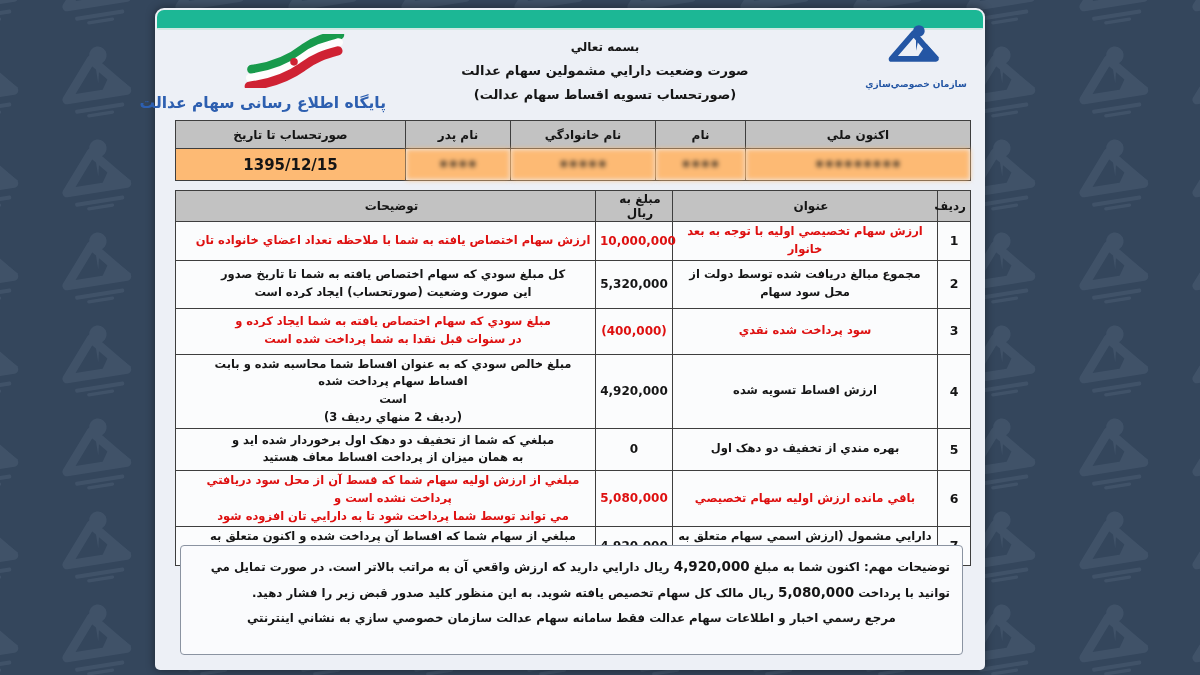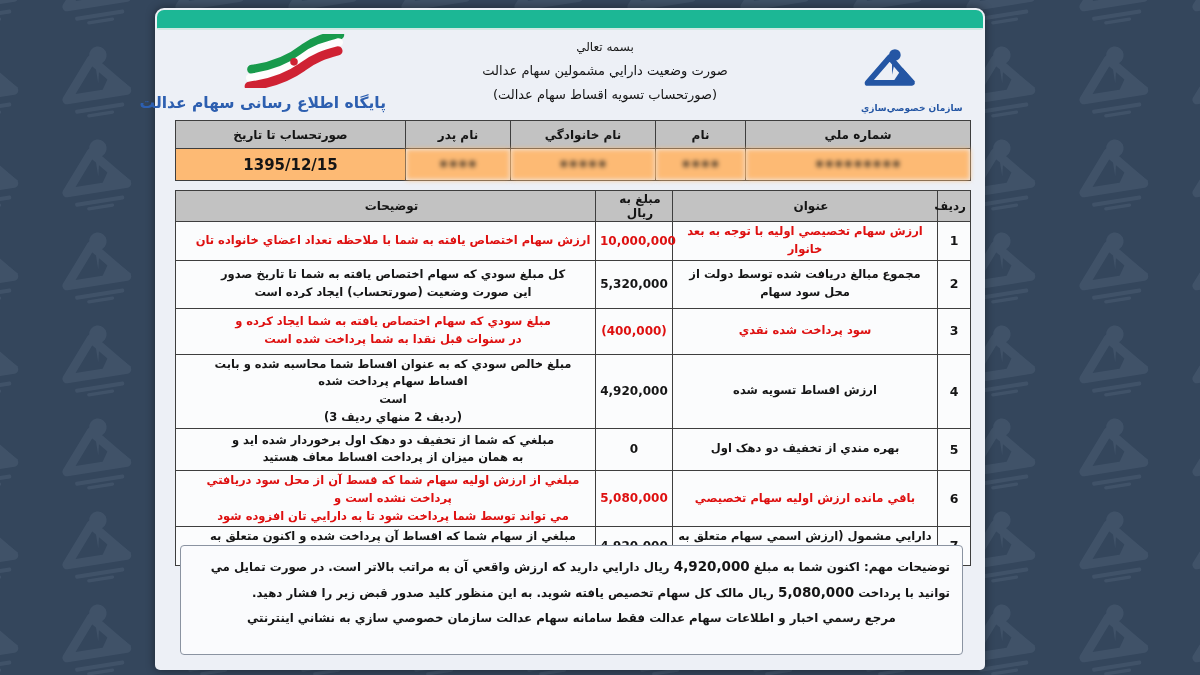--- a/index.html
+++ b/index.html
@@ -32,26 +32,26 @@
   .topbar{
     position:absolute;top:2px;left:2px;right:2px;height:20px;
     background:var(--accent);
     border-radius:7px 7px 2px 2px;
     border-bottom:2px solid #cfe8e2;
   }
   
   .hdr-center{
     position:absolute;top:32px;left:50%;transform:translateX(-50%) translateX(35px);
     text-align:center;direction:rtl;color:var(--ink);
-    font-weight:normal;white-space:nowrap;
+    font-weight:bold;white-space:nowrap;
   }
   .hdr-center .l1{font-size:12px;margin-bottom:9px;}
   .hdr-center .l2{font-size:13px;margin-bottom:9px;}
   .hdr-center .l3{font-size:13px;}
-  .hdr-right{position:absolute;top:40px;right:14px;width:110px;text-align:left;}
+  .hdr-right{position:absolute;top:16px;right:14px;width:110px;text-align:center;}
   .hdr-right .cap{font-size:9px;font-weight:bold;color:var(--brand);direction:rtl;margin-top:1px;}
   .hdr-left{position:absolute;top:26px;left:16px;width:215px;text-align:center;}
   .hdr-left .cap{font-size:15.5px;font-weight:bold;color:#2D5FB0;direction:rtl;margin-top:2px;white-space:nowrap;}
   .hdr-left svg{margin-left:30px;}
   
   table{border-collapse:collapse;direction:rtl;}
   .info-table{
     position:absolute;left:20px;top:112px;width:795px;table-layout:fixed;
   }
   .info-table th,.info-table td{
@@ -1095,21 +1095,21 @@
   <table class="info-table">
     <colgroup>
       <col style="width:225px">
         <col style="width:90px">
         <col style="width:145px">
         <col style="width:105px">
         <col style="width:230px">
     </colgroup>
     <thead>
       <tr>
-        <th>شماره ملي</th>
+        <th>اكنون ملي</th>
         <th>نام</th>
         <th>نام خانوادگي</th>
         <th>نام پدر</th>
         <th>صورتحساب تا تاريخ</th>
       </tr>
     </thead>
     <tbody>
       <tr>
         <td class="ltr blurred">•••••••••</td>
         <td class="blurred">••••</td>

